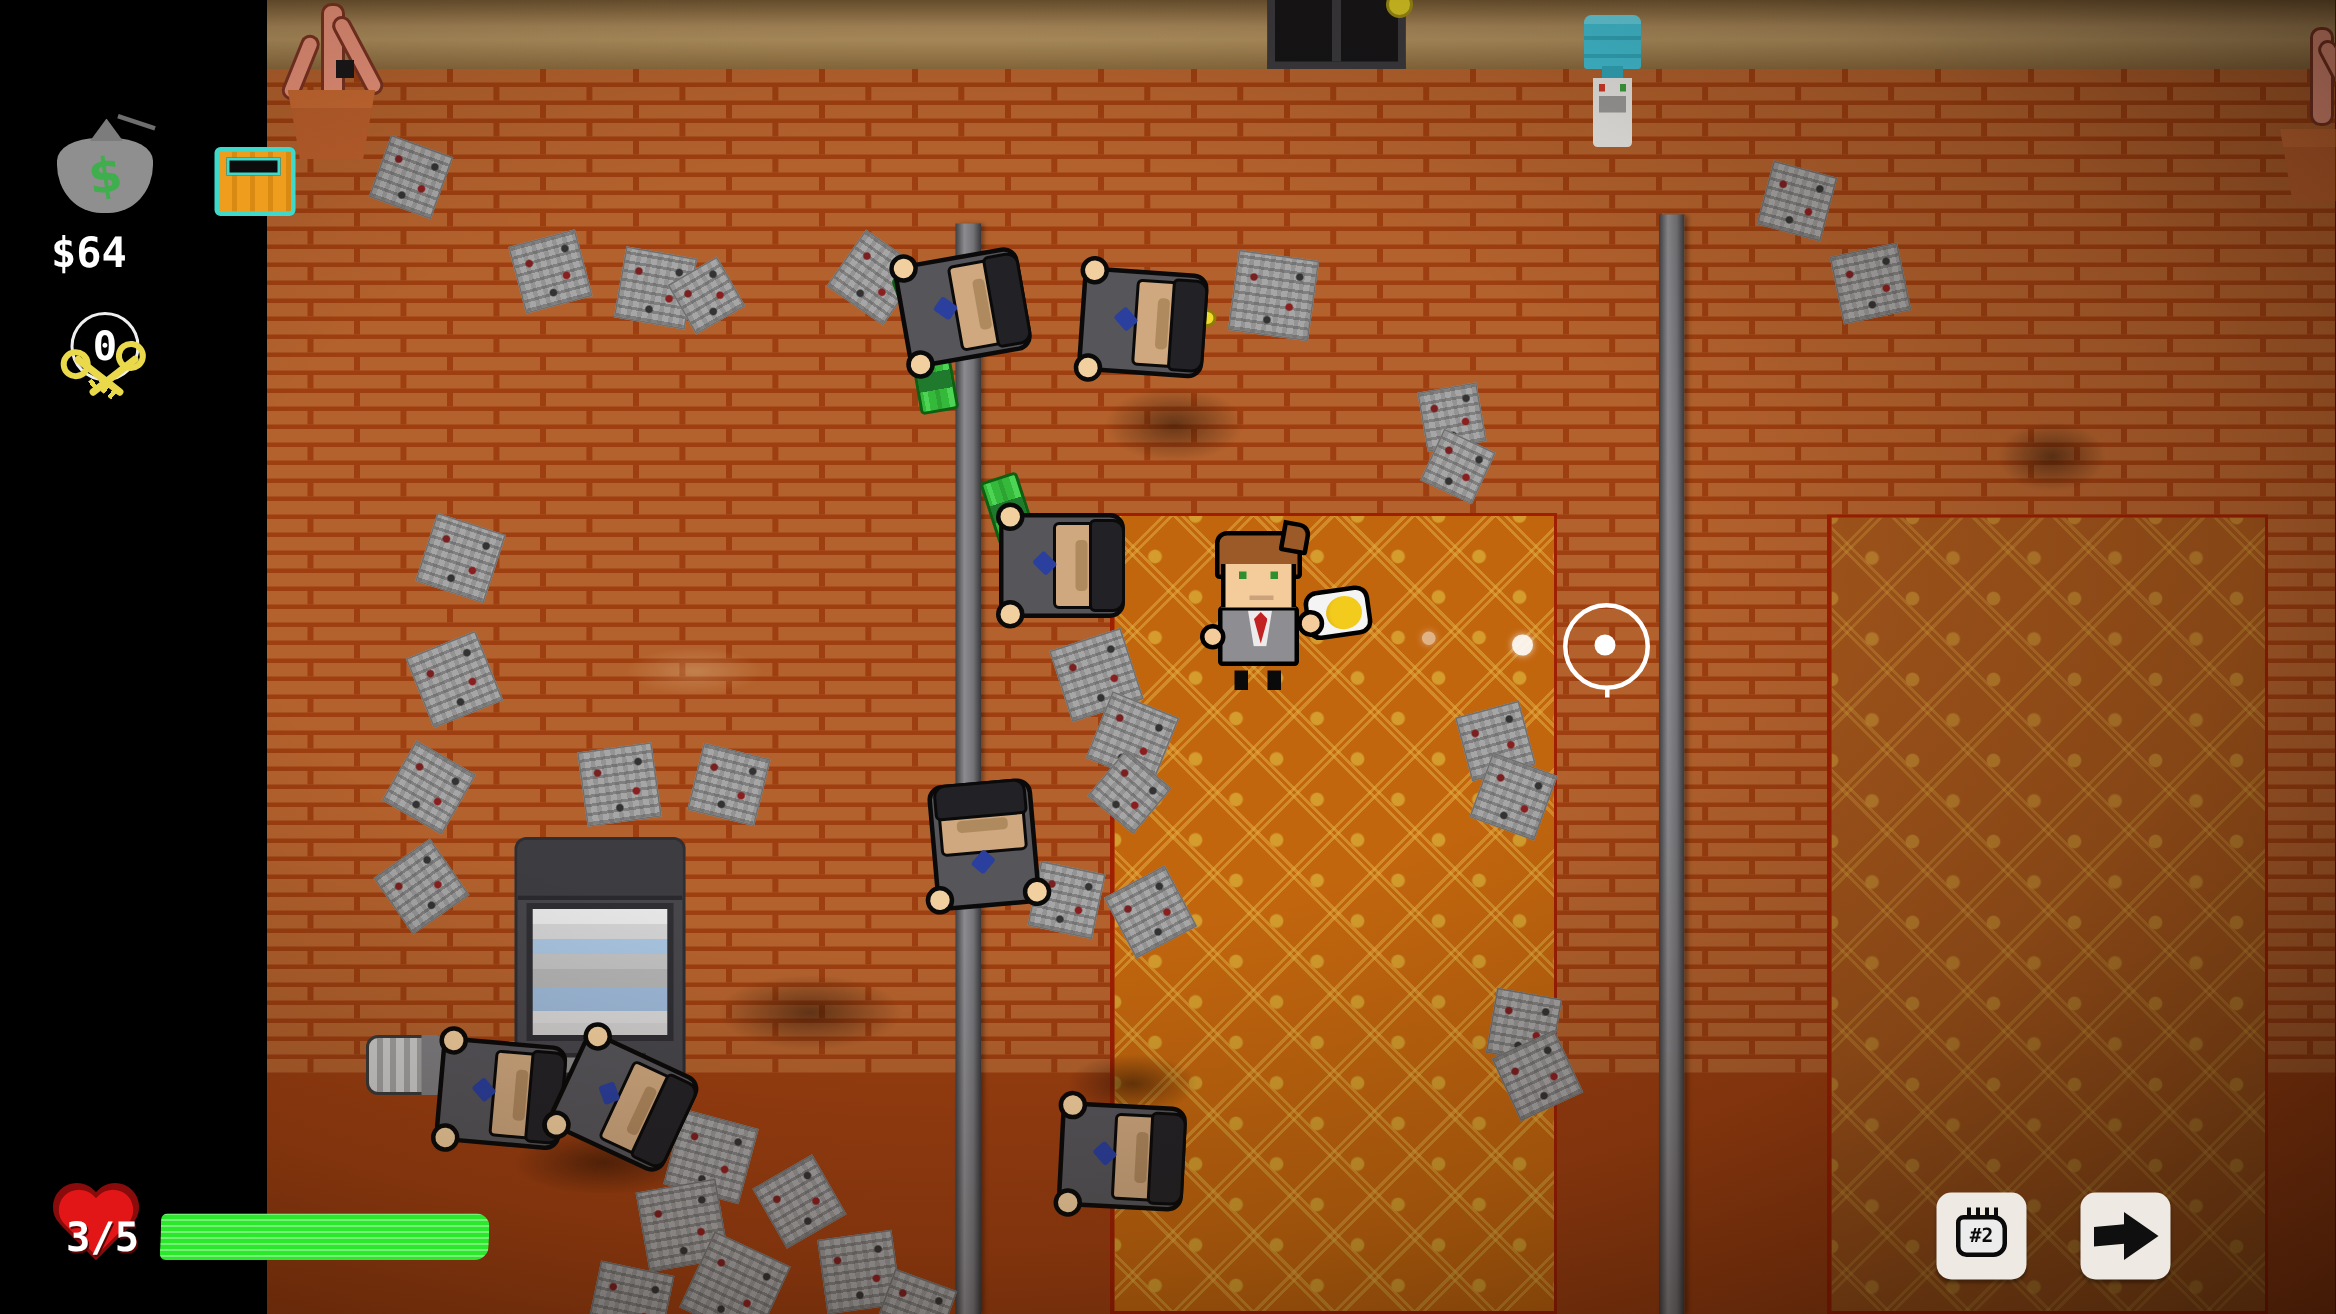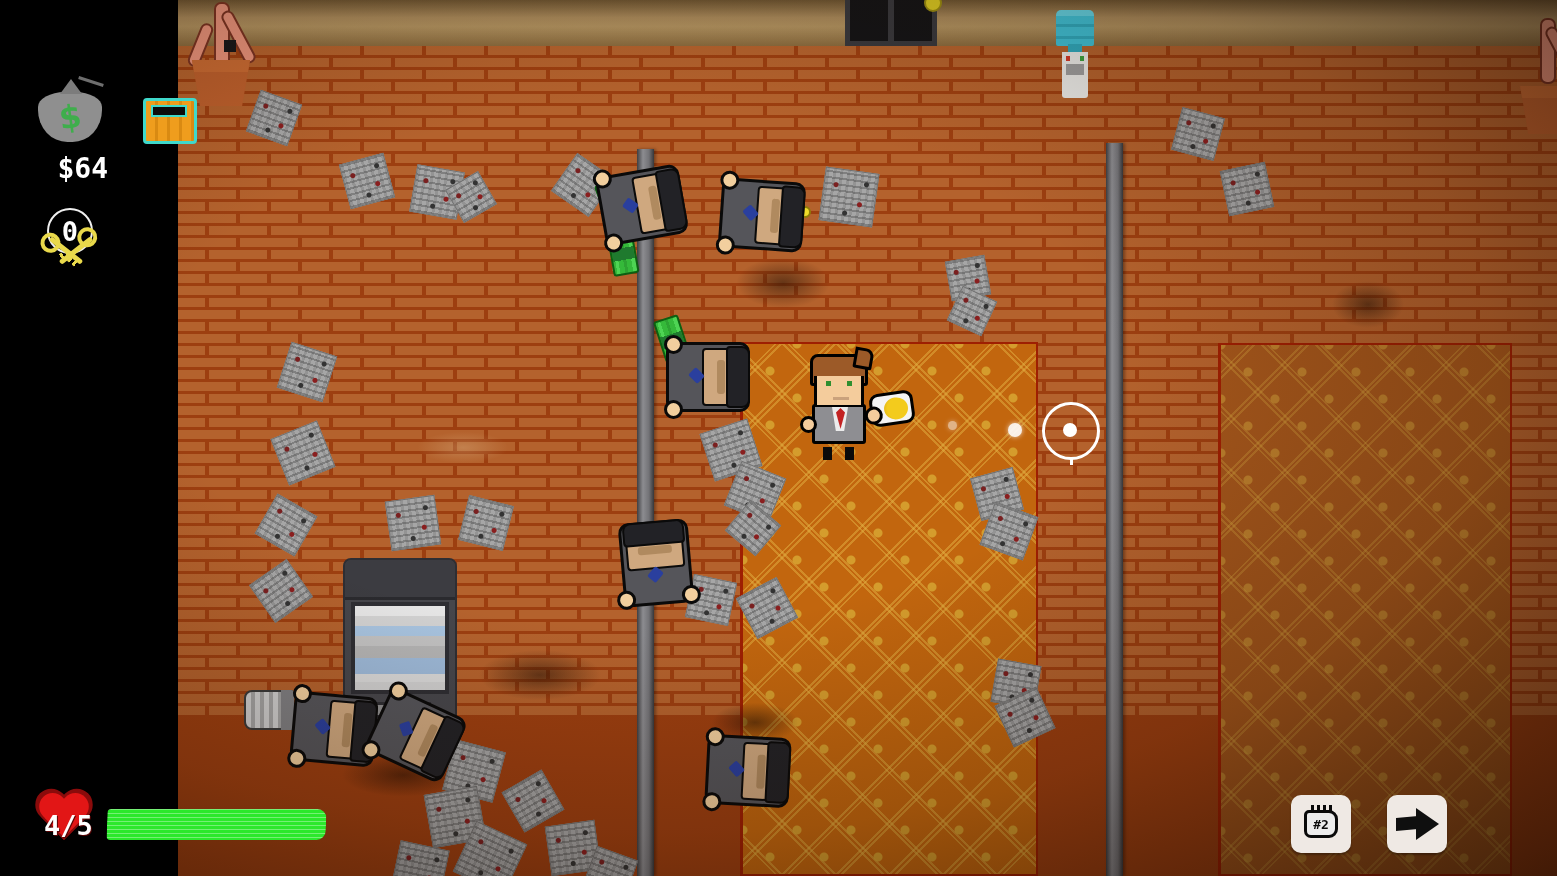--- a/index.html
+++ b/index.html
@@ -132,21 +132,21 @@
 
   
   .sidebar{left:0;top:0;width:178px;height:876px;background:#000;z-index:45;}
   .hud{z-index:50;}
   .bag{left:38px;top:92px;width:64px;height:50px;background:#8f8f8f;border-radius:42% 42% 46% 46%/30% 30% 64% 64%;
        display:flex;align-items:center;justify-content:center;}
   .bag::before{content:"";position:absolute;left:22px;top:-13px;width:22px;height:15px;background:#7c7c7c;
                clip-path:polygon(50% 0,100% 100%,0 100%);}
   .bag::after{content:"";position:absolute;left:40px;top:-12px;width:26px;height:3px;background:#6e6e6e;transform:rotate(18deg);}
   .bag-sym{position:static;font:bold 32px "DejaVu Sans",sans-serif;color:#3fae4c;transform:rotate(-8deg);}
-  .money-label{left:34px;top:152px;width:74px;text-align:right;color:#fff;font:bold 28px "DejaVu Sans Mono",monospace;}
+  .money-label{left:34px;top:152px;width:74px;text-align:left;color:#fff;font:bold 28px "DejaVu Sans Mono",monospace;}
   .chest{left:143px;top:98px;width:54px;height:46px;background:#ef9d1d;border:3px solid #3fd9cb;border-radius:4px;
          background-image:repeating-linear-gradient(90deg,rgba(0,0,0,0) 0 9px,#d98a12 9px 12px);}
   .chest-slot{left:5px;top:4px;width:36px;height:12px;background:#0c0c0c;border:2px solid #3fd9cb;}
   .keyring{left:47px;top:208px;width:46px;height:46px;border:2px solid #efefef;border-radius:50%;
            display:flex;align-items:center;justify-content:center;color:#fff;font:bold 27px "DejaVu Sans Mono",monospace;}
   .key{width:40px;height:5px;background:#e9d94b;border-radius:3px;}
   .key::before{content:"";position:absolute;left:-7px;top:-4px;width:12px;height:12px;border:4px solid #e9d94b;border-radius:50%;background:rgba(0,0,0,0);}
   .key::after{content:"";position:absolute;right:3px;top:4px;width:10px;height:6px;
               background:repeating-linear-gradient(90deg,#e9d94b 0 3px,rgba(0,0,0,0) 3px 6px);}
   .key1{left:46px;top:248px;transform:rotate(38deg);}
@@ -420,21 +420,21 @@
     <div class="chest-slot"></div>
   </div>
   <div class="keyring hud">
     <span>0</span>
   </div>
   <div class="key key1 hud"></div>
   <div class="key key2 hud"></div>
   <div class="heart-o hud"></div>
   <div class="heart hud"></div>
   <div class="health-bar hud"></div>
-  <div class="health-label hud">4/5</div>
+  <div class="health-label hud">3/5</div>
   <div class="btn btn-weapon hud">
     <div class="fist">
       <span class="fist-label">#2</span>
     </div>
   </div>
   <div class="btn btn-next hud">
     <div class="arrow">
       <div class="arrow-shaft"></div>
       <div class="arrow-head"></div>
     </div>

